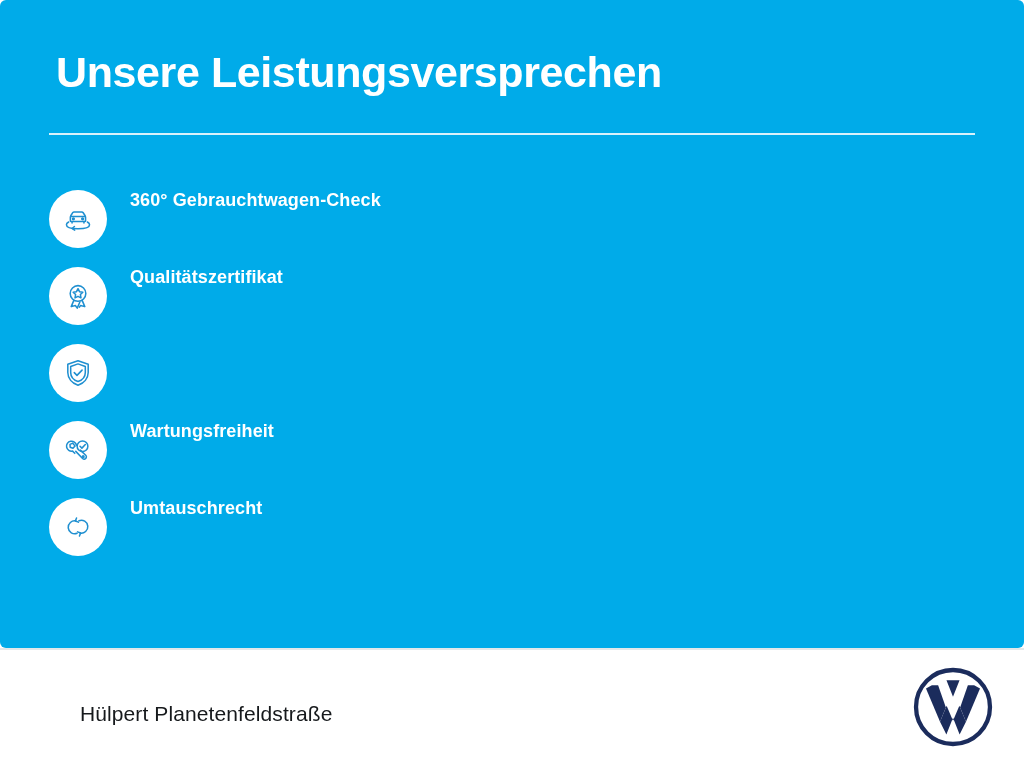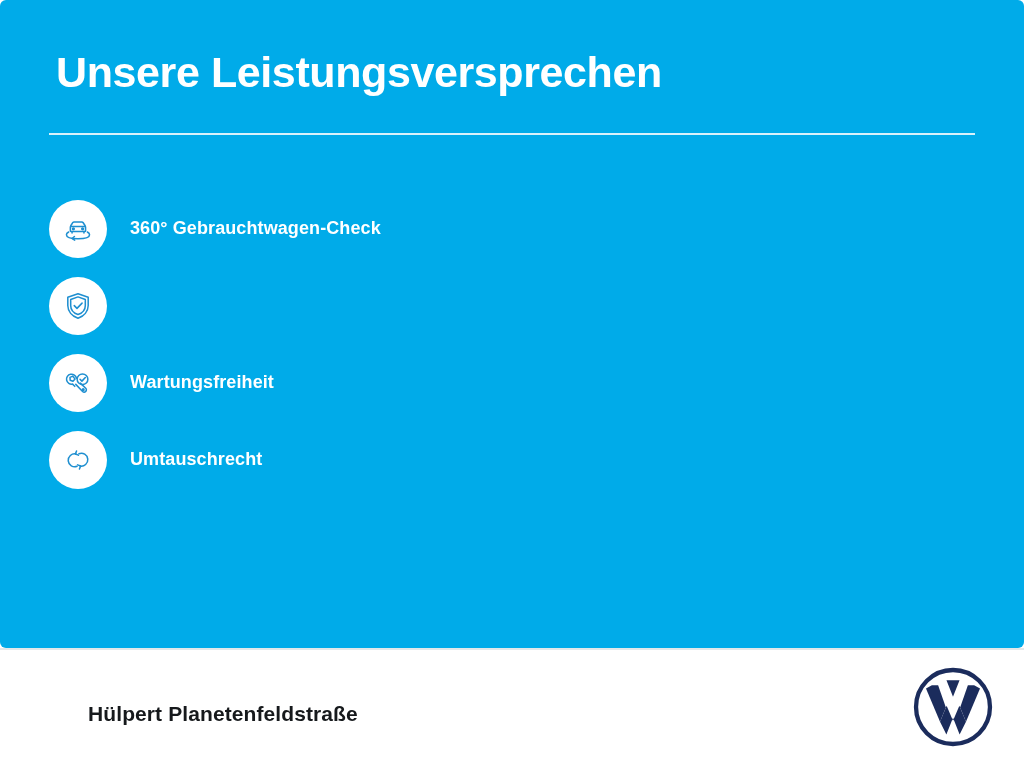--- a/index.html
+++ b/index.html
@@ -65,21 +65,21 @@
     width: 512px;
     box-sizing: border-box;
   }
 
   .col-left  { padding-left: 49px; }
   .col-right { padding-left: 571px; }
   .col-right .feature { margin-left: -571px; padding-left: 571px; }
 
   .feature {
     display: flex;
-    align-items: center;
+    align-items: flex-start;
     height: 77px;
     box-sizing: border-box;
   }
 
   .feature-badge {
     width: 58px;
     height: 58px;
     min-width: 58px;
     border-radius: 50%;
     background: #ffffff;
@@ -111,24 +111,24 @@
     top: 648px;
     width: 1024px;
     height: 120px;
     background: #ffffff;
     border-top: 2px solid #e3e8ea;
     box-sizing: border-box;
   }
 
   .footer-title {
     position: absolute;
-    left: 88px;
+    left: 80px;
     top: 52px;
     font-size: 21px;
-    font-weight: 700;
+    font-weight: 400;
     color: #16191c;
     letter-spacing: 0.1px;
     white-space: nowrap;
   }
 
   .footer-logo {
     position: absolute;
     right: 28px;
     top: 14px;
     width: 86px;
@@ -159,20 +159,31 @@
               <circle cx="14.6" cy="19.8" r="1"></circle>
               <circle cx="25.4" cy="19.8" r="1"></circle>
               <path d="M13 23v1.7M27 23v1.7"></path>
               <path d="M9 23.5c-1.6.9-2.6 2-2.6 3.2 0 2.6 4.8 4.7 13.6 4.7s13.6-2.1 13.6-4.7c0-1.2-1-2.3-2.6-3.2"></path>
               <path d="M15.8 28.8l-2.6 2.4 2.9 1.9"></path>
             </svg>
           </div>
           <div class="feature-label">360° Gebrauchtwagen-Check</div>
         </div>
 
+        <div class="feature">
+          <div class="feature-badge">
+            <svg viewBox="0 0 40 40" fill="none" stroke="#1f8fd0" stroke-width="1.8" stroke-linecap="round" stroke-linejoin="round">
+              <circle cx="20" cy="17" r="9.2"></circle>
+              <path d="M20 11.4l1.75 3.55 3.92.57-2.84 2.77.67 3.9L20 20.36l-3.5 1.83.67-3.9-2.84-2.77 3.92-.57z"></path>
+              <path d="M15.1 25.2l-3.1 7.3 4.9-1.4 2.2 3.1 3.1-7.1"></path>
+              <path d="M24.9 25.2l3.1 7.3-4.9-1.4-1.4 2"></path>
+            </svg>
+          </div>
+          <div class="feature-label">Qualitätszertifikat</div>
+        </div>
 
         <div class="feature">
           <div class="feature-badge">
             <svg viewBox="0 0 40 40" fill="none" stroke="#1f8fd0" stroke-width="1.8" stroke-linecap="round" stroke-linejoin="round">
               <path d="M20 5.5l12 4.3v9.6c0 6.6-4.9 12.4-12 15.1-7.1-2.7-12-8.5-12-15.1V9.8z"></path>
               <path d="M20 9.3l8.6 3.1v6.9c0 4.7-3.5 8.9-8.6 10.8-5.1-1.9-8.6-6.1-8.6-10.8v-6.9z"></path>
               <path d="M15.6 19.6l3.2 3.2 6-6.2"></path>
             </svg>
           </div>
         </div>

